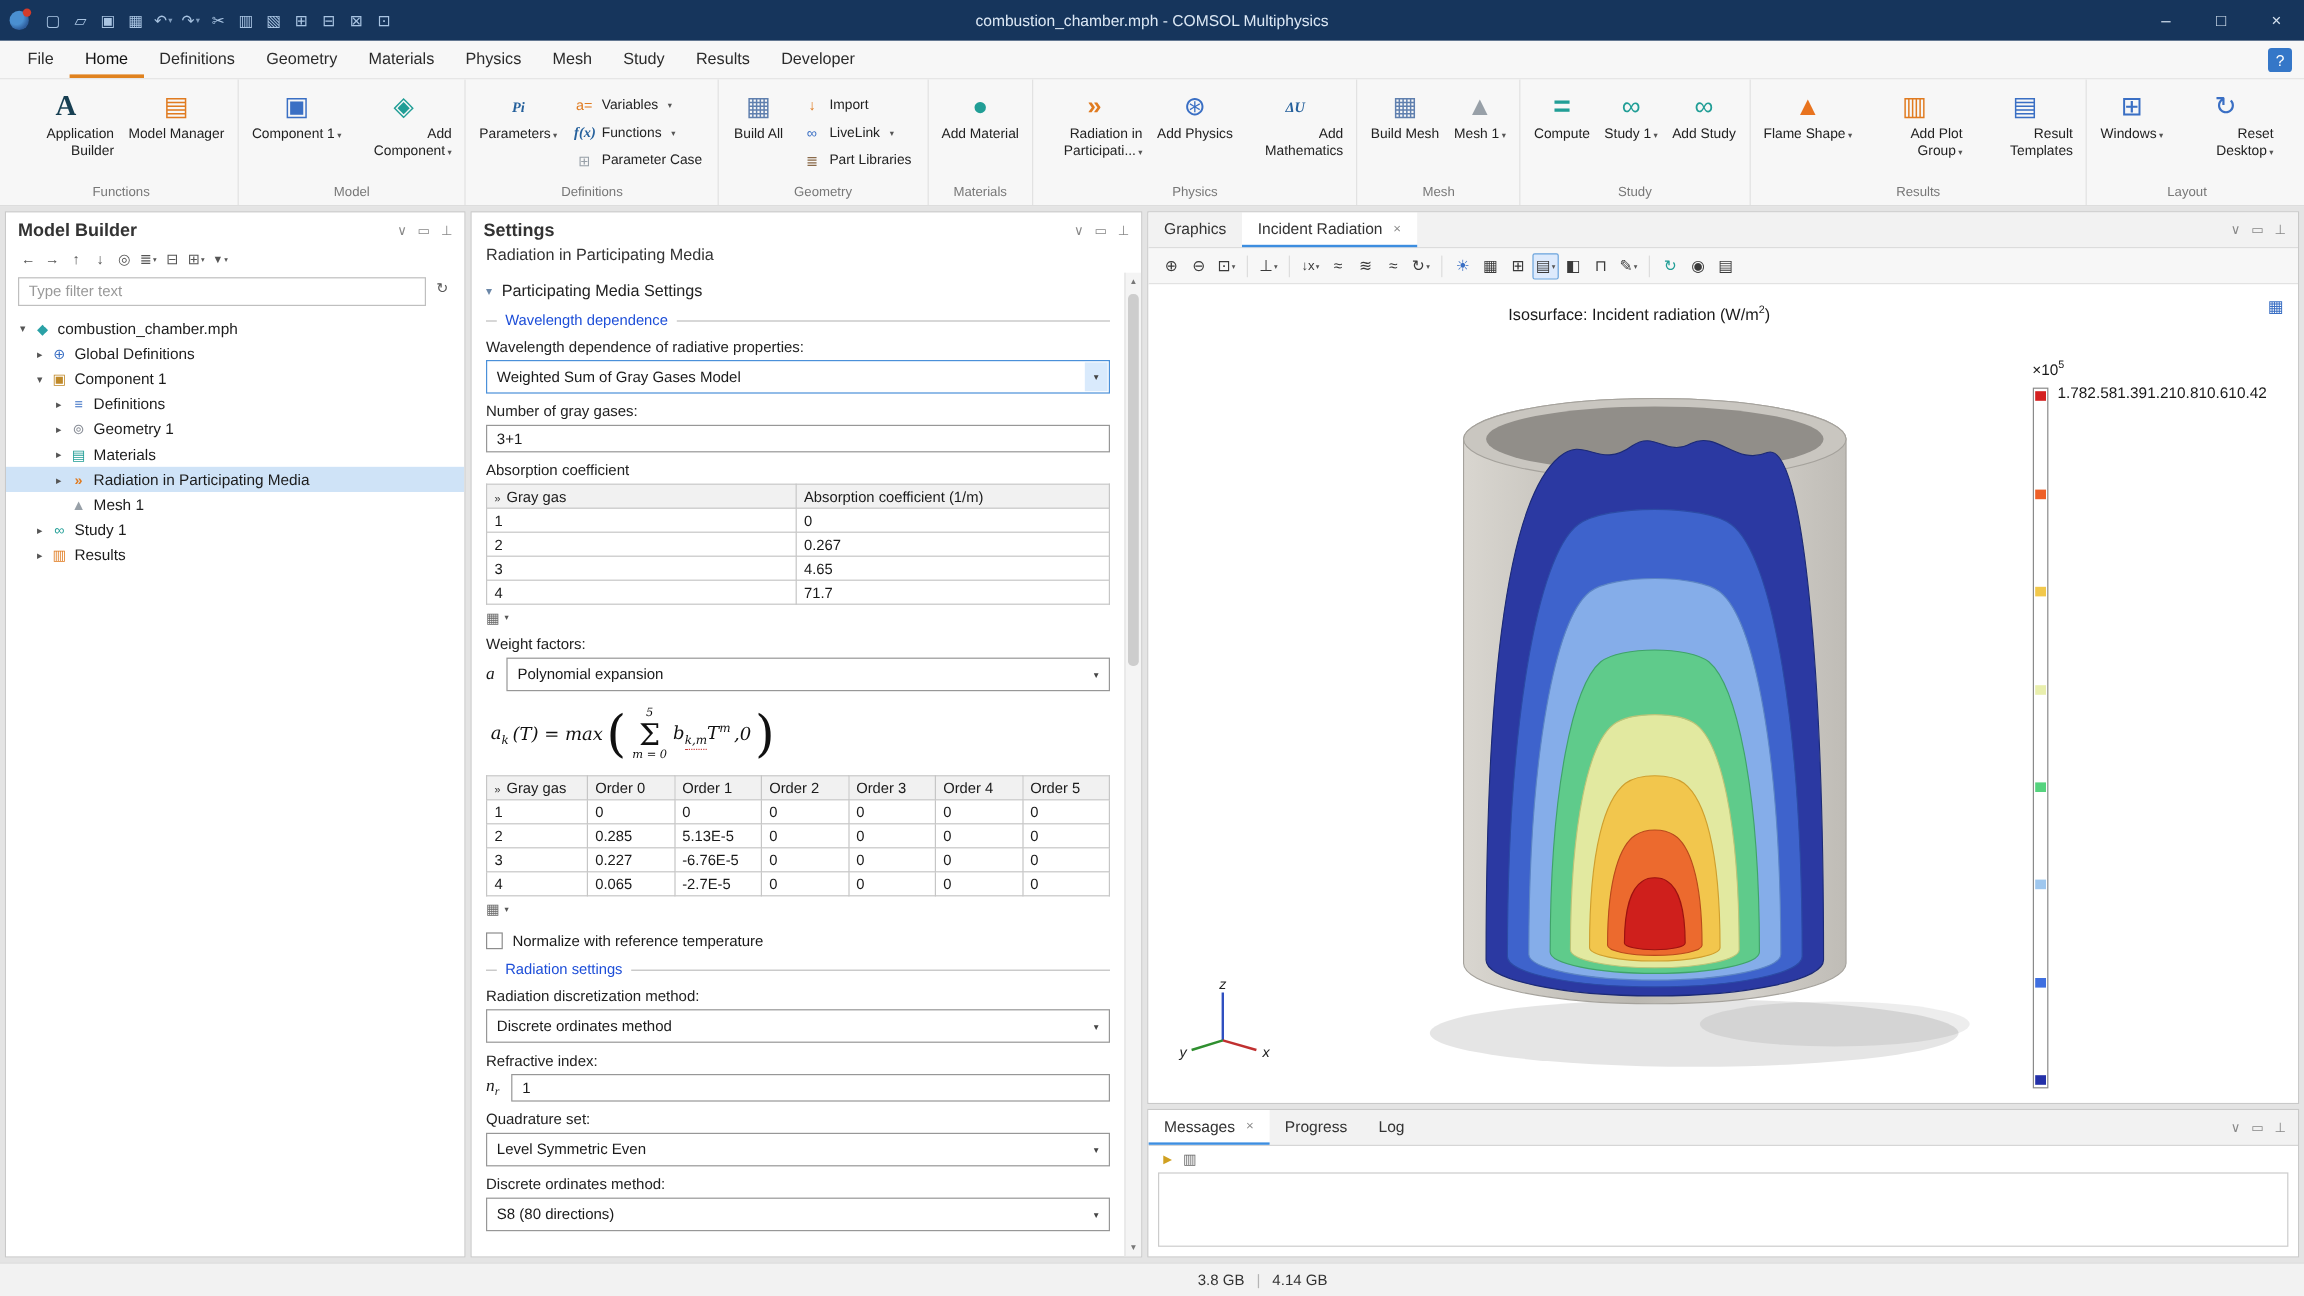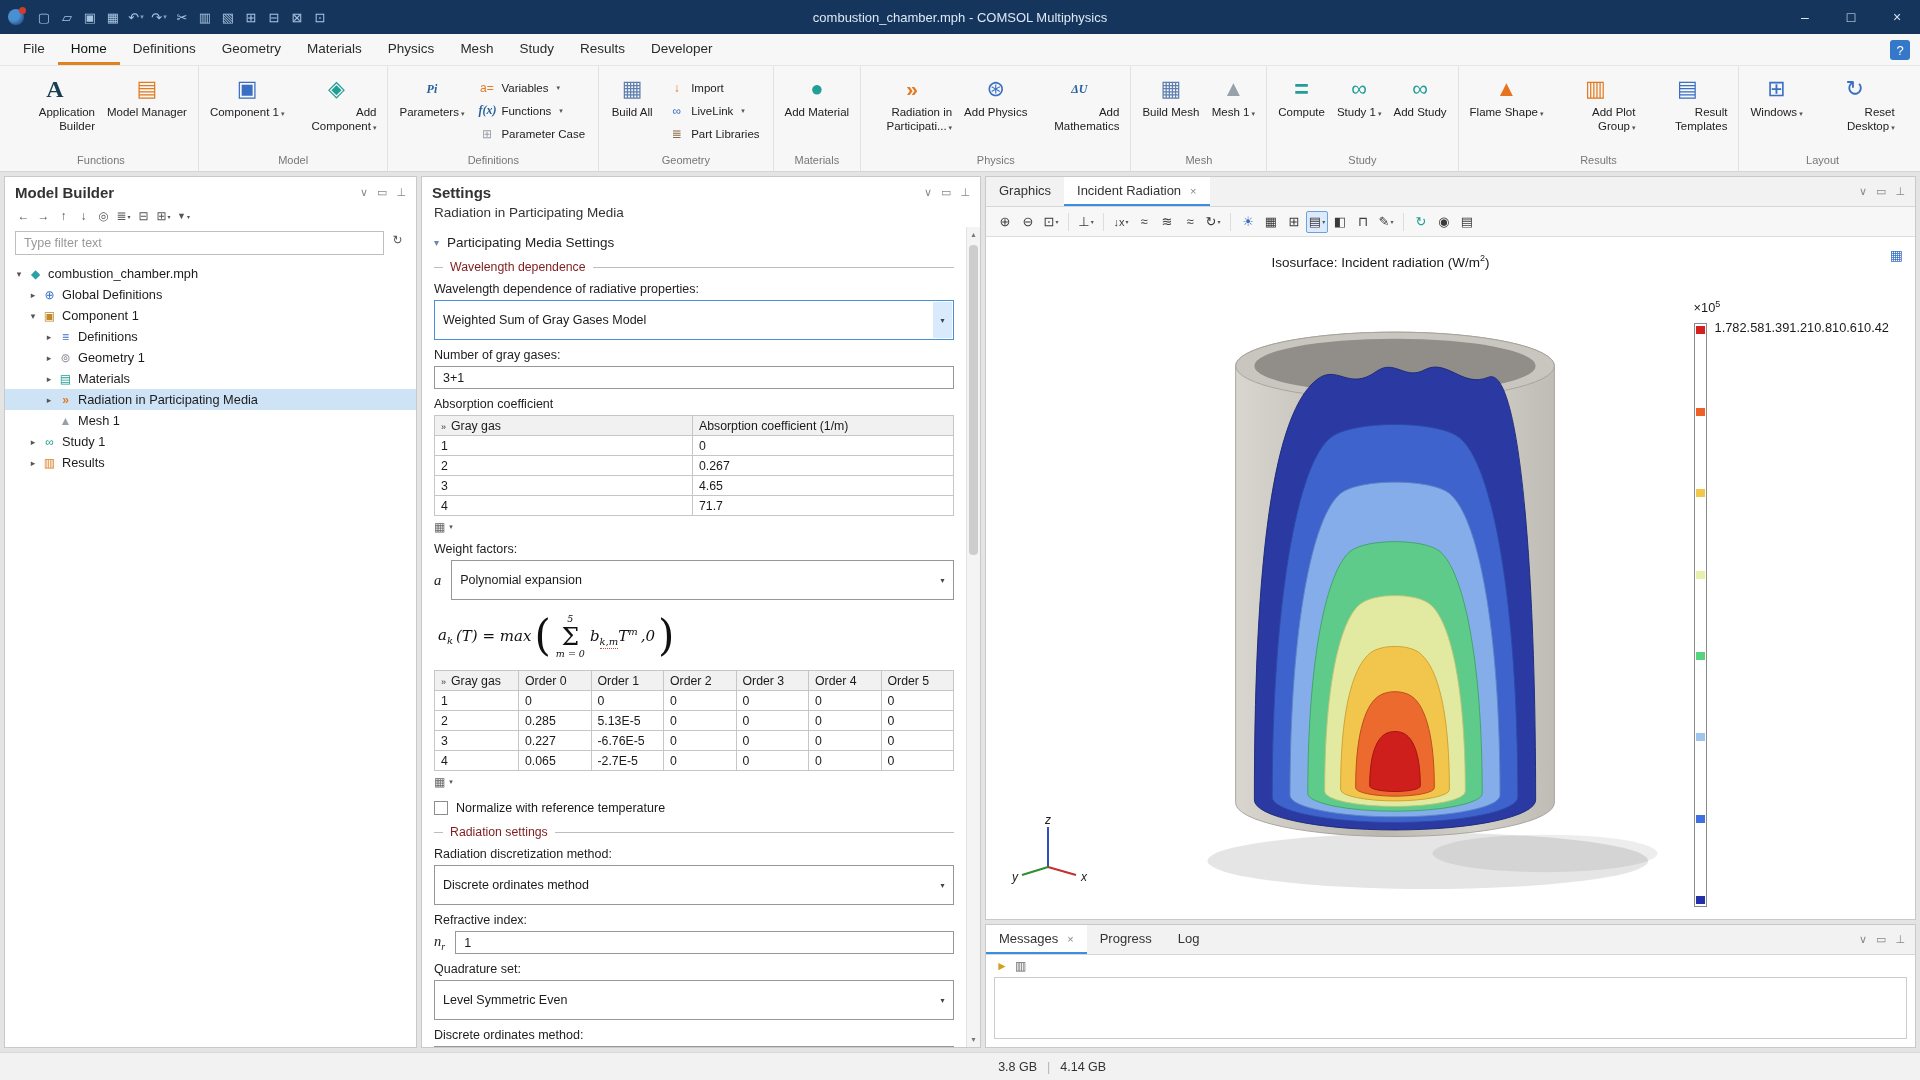--- a/index.html
+++ b/index.html
@@ -38,21 +38,21 @@
   .ic-ab{font-family:"Liberation Serif",serif;font-weight:bold;font-size:24px;color:#173f52}
   .ic-orange{color:#e07b20}.ic-blue{color:#3a6fc4}.ic-teal{color:#219e96}.ic-steel{color:#5f7fae}
   .ic-gray{color:#98a0a8}.ic-brown{color:#8a6a4a}.ic-flame{color:#e8731e}
   .ic-txt{font-size:12px;font-weight:bold;color:#26619c;font-style:italic;font-family:"Liberation Serif",serif}
   .ic-eq{font-weight:bold;font-size:25px;color:#219e96}
   .ic-rad{font-weight:bold;font-size:21px;color:#e07b20}
 
   
   .main{display:flex;height:880px;background:#e4e4e4;padding:4px;gap:4px}
   .panel{background:#fff;border:1px solid #c9c9c9;display:flex;flex-direction:column;overflow:hidden}
-  .mb{width:413px}
+  .mb{width:384px}
   .settingsp{width:560px}
   .rightcol{flex:1;display:flex;flex-direction:column;gap:4px;min-width:0}
   .graphicsp{flex:1}
   .messagesp{height:124px}
   .phead{display:flex;align-items:center;padding:7px 10px 4px;gap:6px}
   .ptitle{font-size:15px;font-weight:bold;color:#333}
   .pctrl{margin-left:auto;display:flex;gap:9px;color:#888;font-size:11px}
   .pcbtn{display:flex;align-items:center}
 
   
@@ -70,25 +70,25 @@
   .tlbl{color:#1c1c1c;white-space:nowrap}
   .gi-root{color:#2aa1a6}.gi-globe{color:#3a6fc4}.gi-comp{color:#c08a2a}.gi-def{color:#3a6fc4}
   .gi-geo{color:#8a8f98}.gi-mat{color:#219e96}.gi-rad{color:#e07b20;font-weight:bold}
   .gi-mesh{color:#98a0a8}.gi-study{color:#219e96}.gi-res{color:#e07b20}
 
   
   .sub{padding:0 12px 7px;font-size:13.5px;color:#333}
   .sbody{flex:1;overflow:hidden;padding:4px 26px 0 12px;position:relative;font-size:12.5px}
   .sect{display:flex;align-items:center;gap:8px;font-size:13.5px;color:#222;margin:4px 0 10px}
   .sarr{color:#6b87a8;font-size:10px}
-  .gdiv{display:flex;align-items:center;gap:7px;color:#7f1d1d;font-size:12.3px;margin:10px 0 4px;white-space:nowrap}
+  .gdiv{display:flex;align-items:center;gap:7px;color:#1d4ed8;font-size:12.3px;margin:10px 0 4px;white-space:nowrap}
   .gdiv::before{content:"";width:9px;border-top:1px solid #bdbdbd}
   .gdiv::after{content:"";flex:1;border-top:1px solid #bdbdbd}
   .flabel{margin:8px 0 4px;color:#222}
-  .combo{position:relative;height:40px;border:1px solid #979797;background:#fff;display:flex;align-items:center;padding:0 11px 0 8px;white-space:nowrap}
+  .combo{position:relative;height:28px;border:1px solid #979797;background:#fff;display:flex;align-items:center;padding:0 11px 0 8px;white-space:nowrap}
   .combo .arr{position:absolute;right:1px;top:1px;bottom:1px;width:19px;display:flex;align-items:center;justify-content:center;color:#444;font-size:8px}
   .combo.focus{border-color:#4a90d9}
   .combo.focus .arr{background:#d9eafc}
   .tinput{height:23px;border:1px solid #979797;background:#fff;display:flex;align-items:center;padding:0 8px}
   .stable{width:100%;border-collapse:collapse;font-size:12.3px;margin-top:2px;table-layout:fixed}
   .stable th,.stable td{border:1px solid #c6c6c6;padding:2px 6px;text-align:left;font-weight:normal;height:20px;overflow:hidden;white-space:nowrap}
   .stable th{background:#f1f1f1}
   .marker{font-size:9px;color:#333;margin-right:5px}
   .tbl-tools{display:flex;align-items:center;gap:2px;margin:4px 0 2px;color:#666;font-size:12px}
   .cbrow{display:flex;align-items:flex-start;gap:8px;margin:12px 0 4px}

